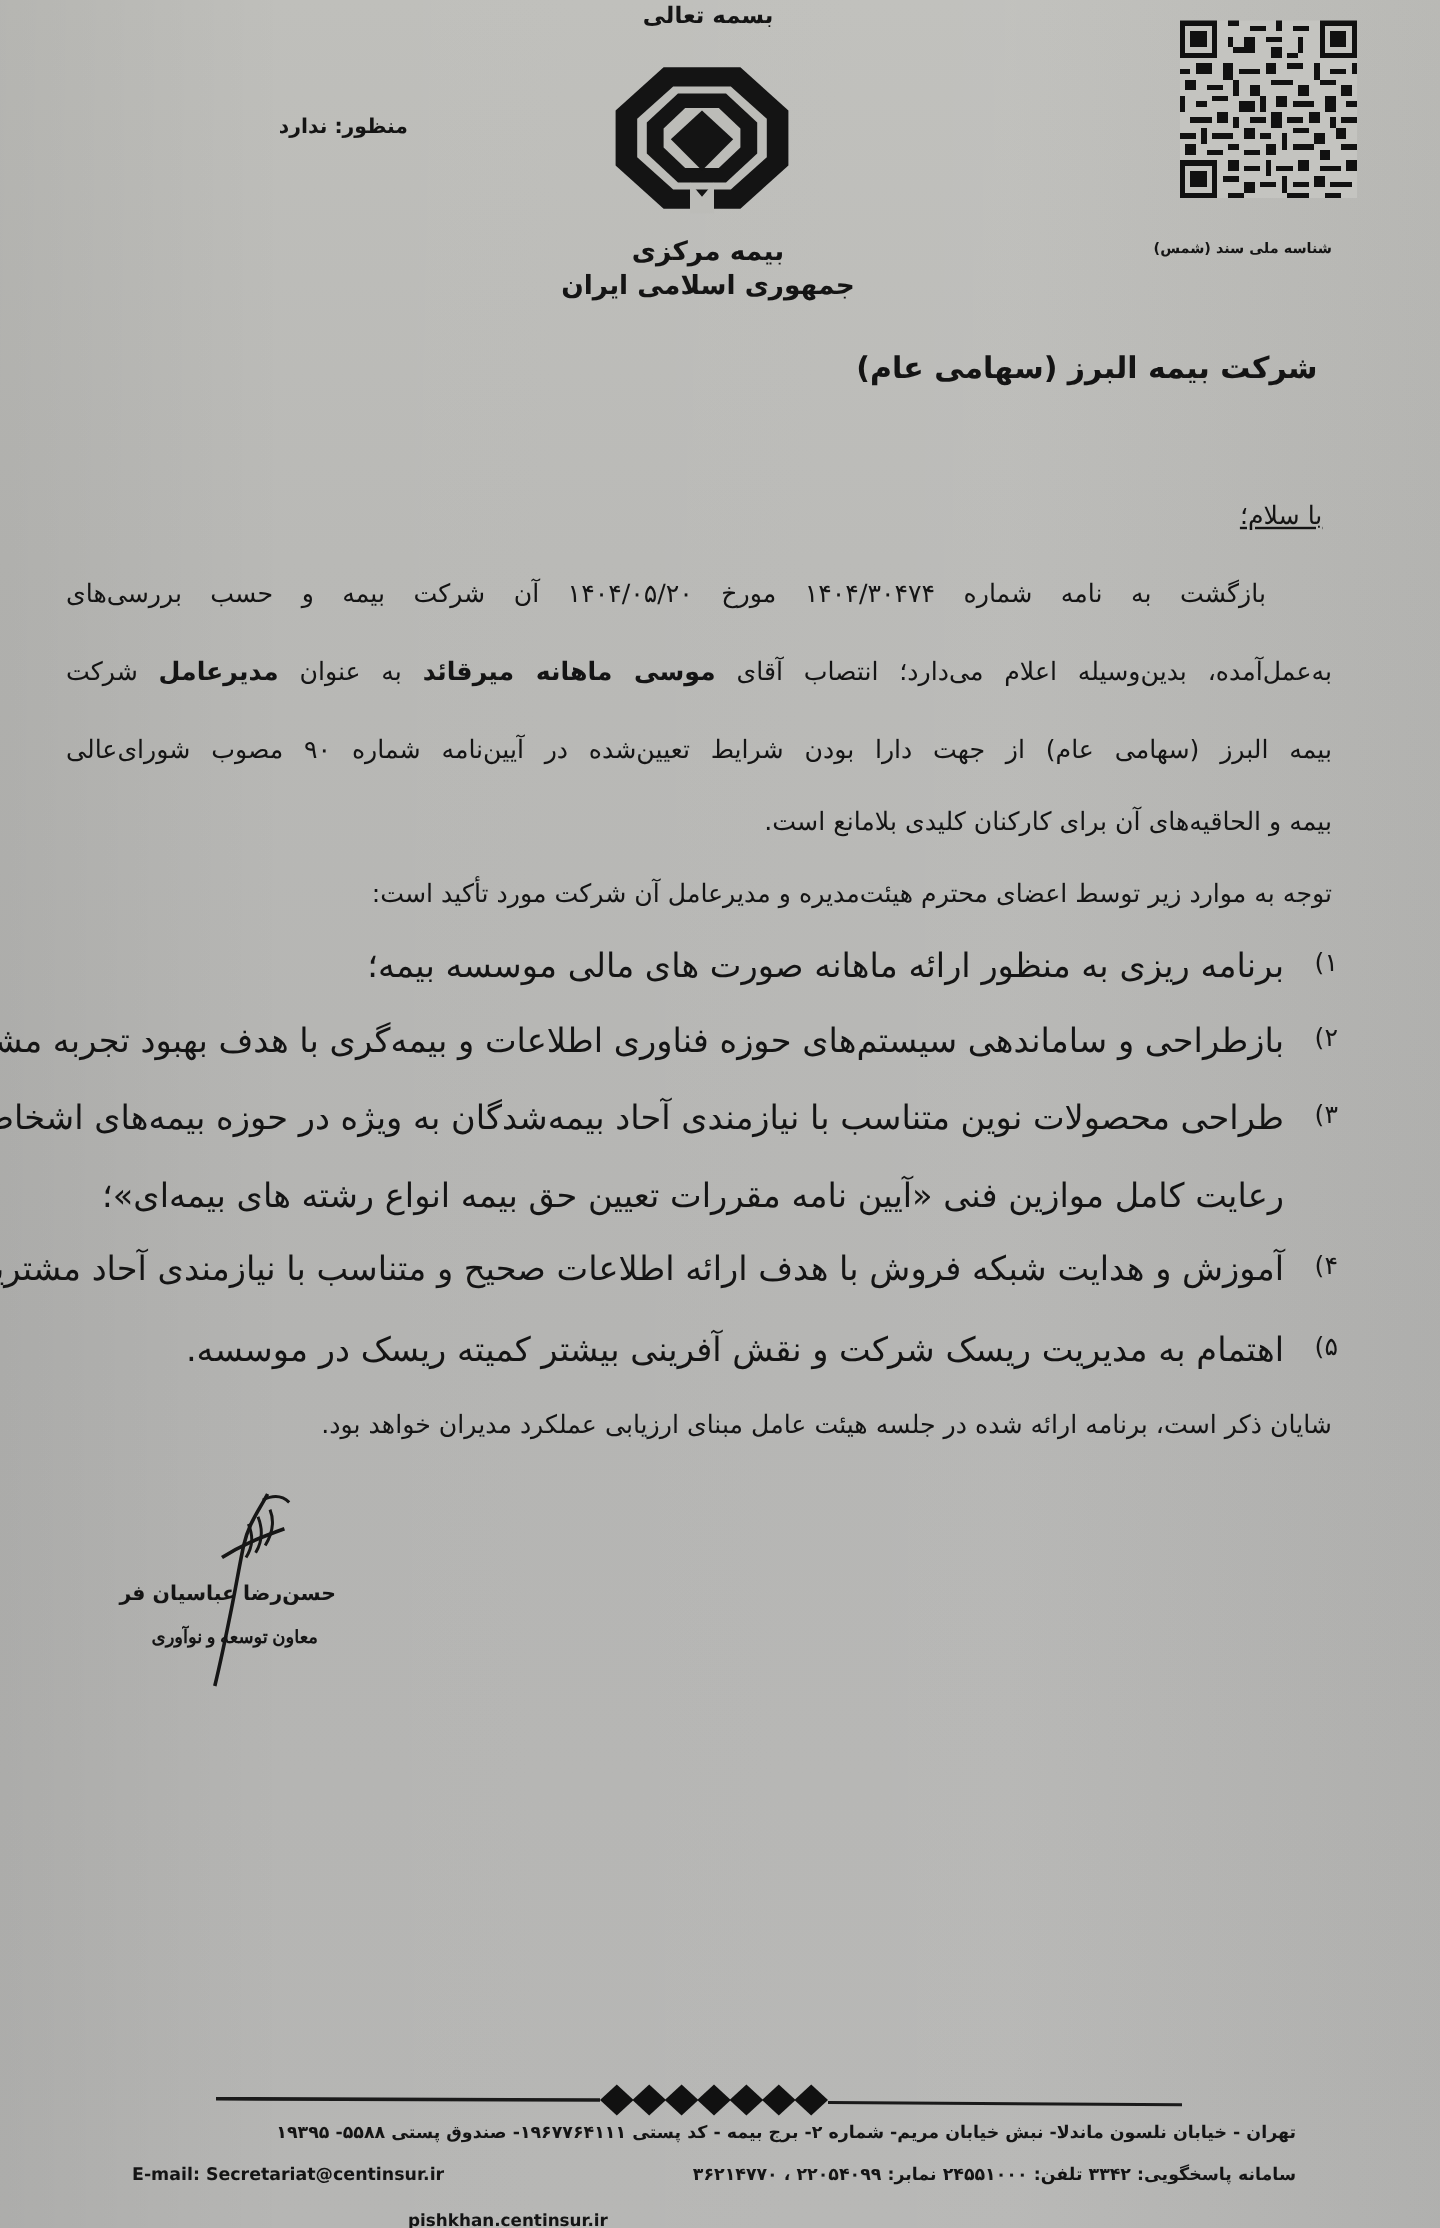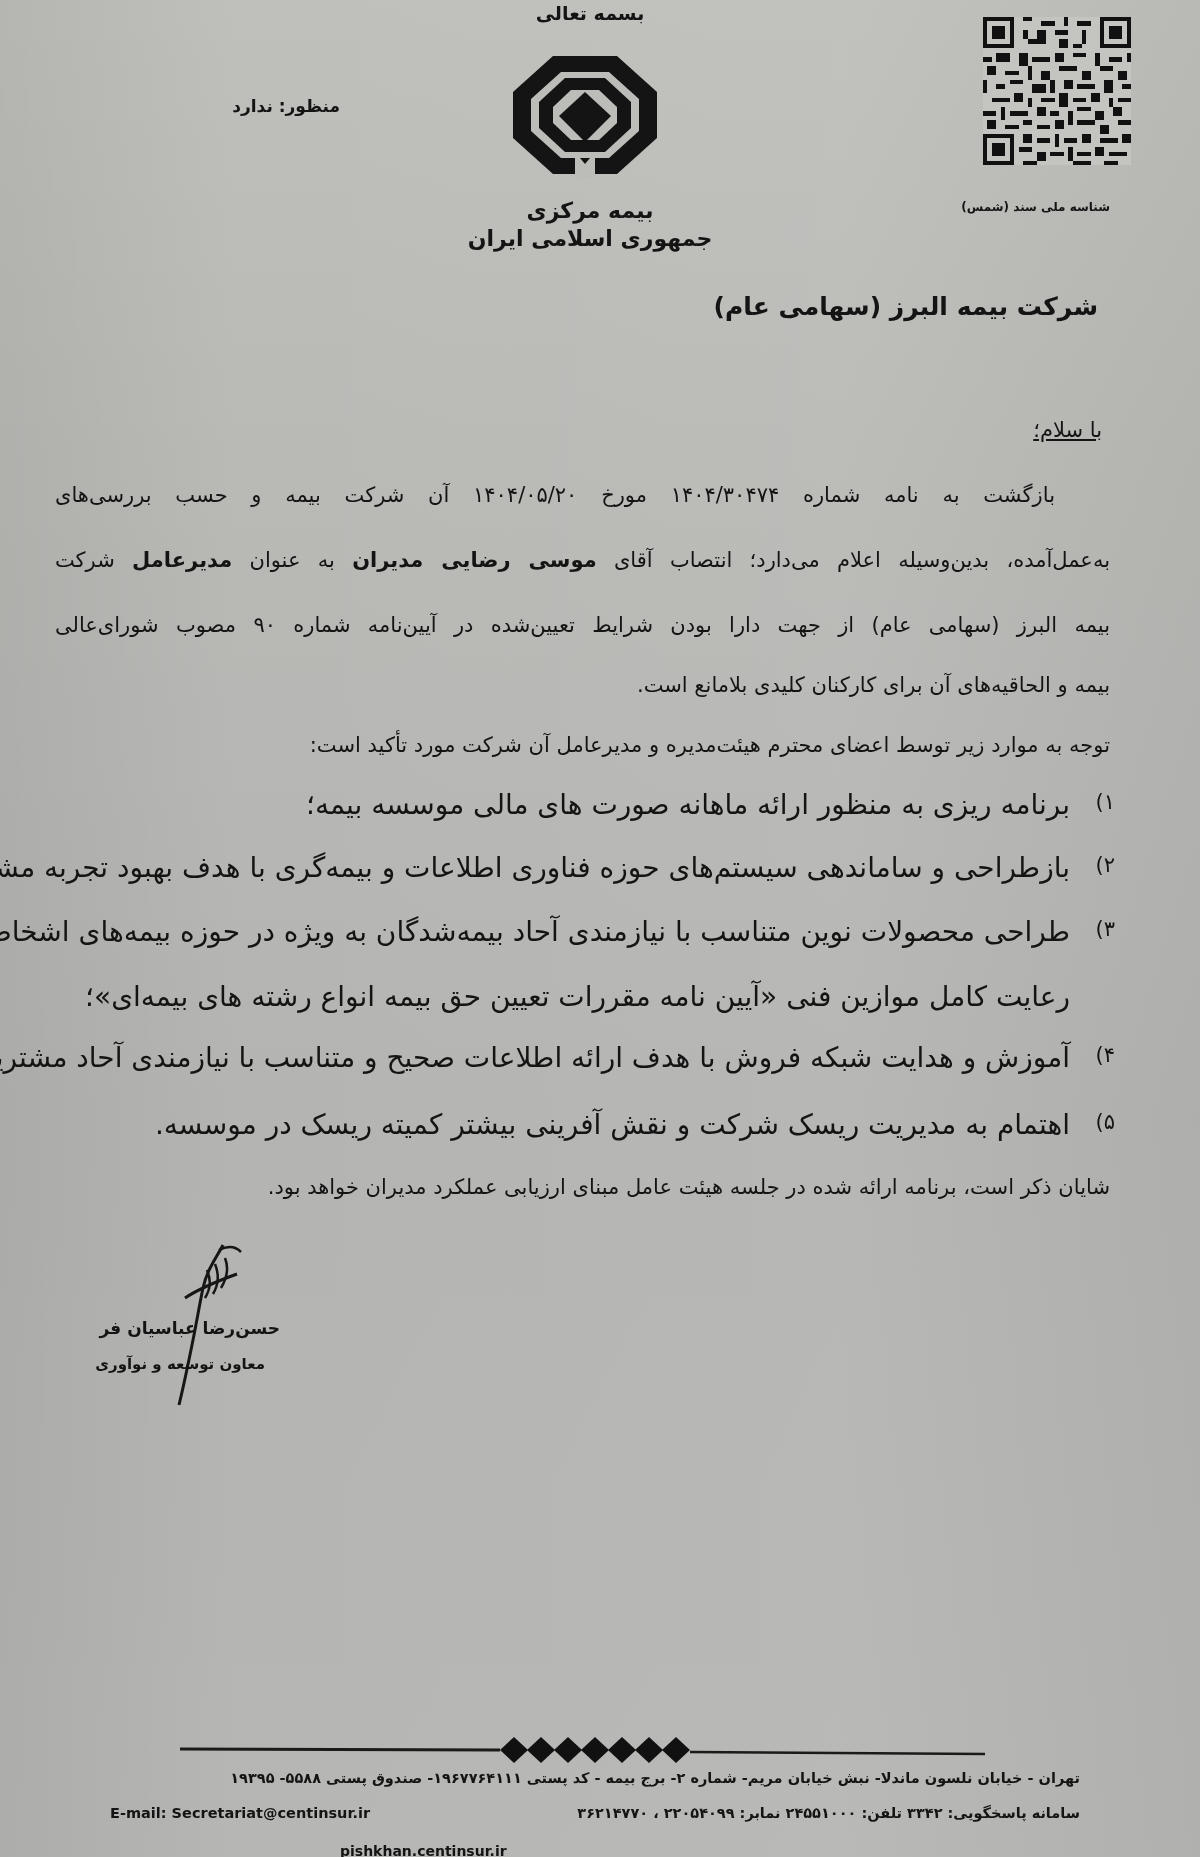--- a/index.html
+++ b/index.html
@@ -35,21 +35,21 @@
 
     
     .line { position: absolute; left: 55px; width: 1055px; text-align: justify; text-align-last: justify; font-size: 21px; white-space: nowrap; line-height: 30px; }
     .line.last { text-align-last: right; }
     .line b { font-weight: bold; }
     .item-num { position: absolute; left: 1085px; width: 30px; text-align: right; font-size: 21px; }
     .item-line { position: absolute; left: 55px; width: 1015px; text-align: justify; text-align-last: right; font-size: 28px; white-space: nowrap; line-height: 30px; }
 
     
     .sig-name { left: 95px; top: 1318px; width: 185px; text-align: right; font-size: 17px; font-weight: bold; }
-    .sig-title { left: 95px; top: 1355px; width: 170px; text-align: right; font-size: 15px; font-weight: bold; }
+    .sig-title { left: 95px; top: 1355px; width: 170px; text-align: right; font-size: 15px; font-weight: bold; font-family: Liberation Serif, serif; }
     .sig-scribble { left: 145px; top: 1240px; width: 110px; height: 170px; }
 
     
     .divider { left: 180px; top: 1735px; width: 810px; height: 30px; }
     .footer-line { position: absolute; left: 110px; width: 970px; font-size: 14.5px; font-weight: bold; white-space: nowrap; text-align: right; }
     .footer-line.email-row { display: flex; justify-content: space-between; }
     .footer-cut { position: absolute; left: 340px; top: 1843px; font-size: 14px; font-weight: bold; white-space: nowrap; }
   </style>
 </head>
 <body>
@@ -100,21 +100,21 @@
     <path d="M9 26h2v2h-2z M12 27h3v1h-3z M16 26h1v3h-1z M18 27h3v1h-3z M22 26h2v2h-2z M26 27h4v1h-4z M31 26h2v2h-2z"></path>
     <path d="M8 29h3v1h-3z M12 30h2v2h-2z M15 30h3v1h-3z M19 29h1v3h-1z M21 30h3v1h-3z M25 29h2v2h-2z M28 30h4v1h-4z M9 32h3v1h-3z M20 32h4v1h-4z M27 32h3v1h-3z"></path>
   </g>
 </svg>
 <div class="abs qr-caption rtl">شناسه ملی سند (شمس)</div>
 
 <div class="abs addressee rtl">شرکت بیمه البرز (سهامی عام)</div>
 <div class="abs greeting rtl">با سلام؛</div>
 
 <div class="line rtl" style="top:480px; width:1000px;">بازگشت به نامه شماره ۱۴۰۴/۳۰۴۷۴ مورخ ۱۴۰۴/۰۵/۲۰ آن شرکت بیمه و حسب بررسی‌های</div>
-<div class="line rtl" style="top:545px;"><span>به‌عمل‌آمده، بدین‌وسیله اعلام می‌دارد؛ انتصاب آقای</span> <b>موسی رضایی مدیران</b> <span>به عنوان</span> <b>مدیرعامل</b> <span>شرکت</span></div>
+<div class="line rtl" style="top:545px;"><span>به‌عمل‌آمده، بدین‌وسیله اعلام می‌دارد؛ انتصاب آقای</span> <b>موسی ماهانه میرقائد</b> <span>به عنوان</span> <b>مدیرعامل</b> <span>شرکت</span></div>
 <div class="line rtl" style="top:610px;">بیمه البرز (سهامی عام) از جهت دارا بودن شرایط تعیین‌شده در آیین‌نامه شماره ۹۰ مصوب شورای‌عالی</div>
 <div class="line rtl last" style="top:670px;">بیمه و الحاقیه‌های آن برای کارکنان کلیدی بلامانع است.</div>
 
 <div class="line rtl last" style="top:730px;">توجه به موارد زیر توسط اعضای محترم هیئت‌مدیره و مدیرعامل آن شرکت مورد تأکید است:</div>
 
 <div>
   <div class="item-num rtl" style="top:790px;">۱)</div>
   <div class="item-line rtl" style="top:790px;">برنامه ریزی به منظور ارائه ماهانه صورت های مالی موسسه بیمه؛</div>
 
   <div class="item-num rtl" style="top:853px;">۲)</div>

